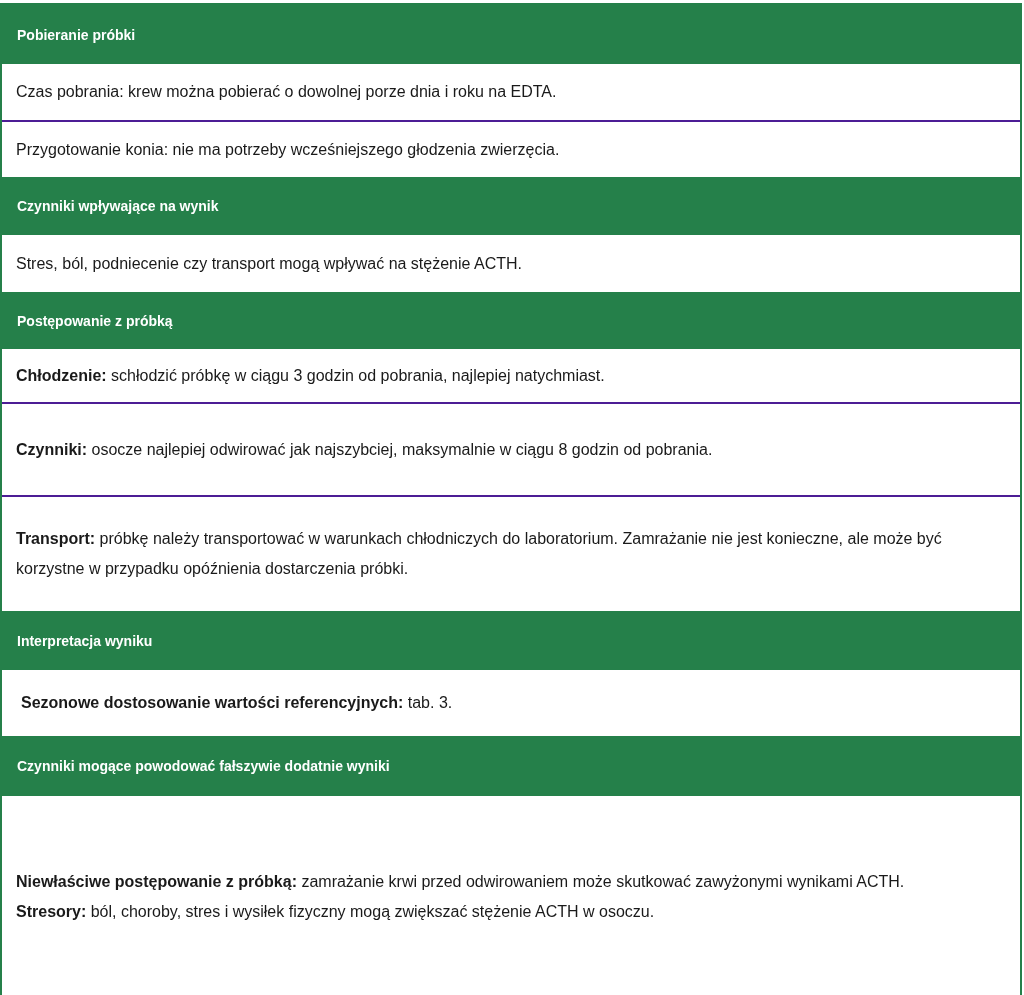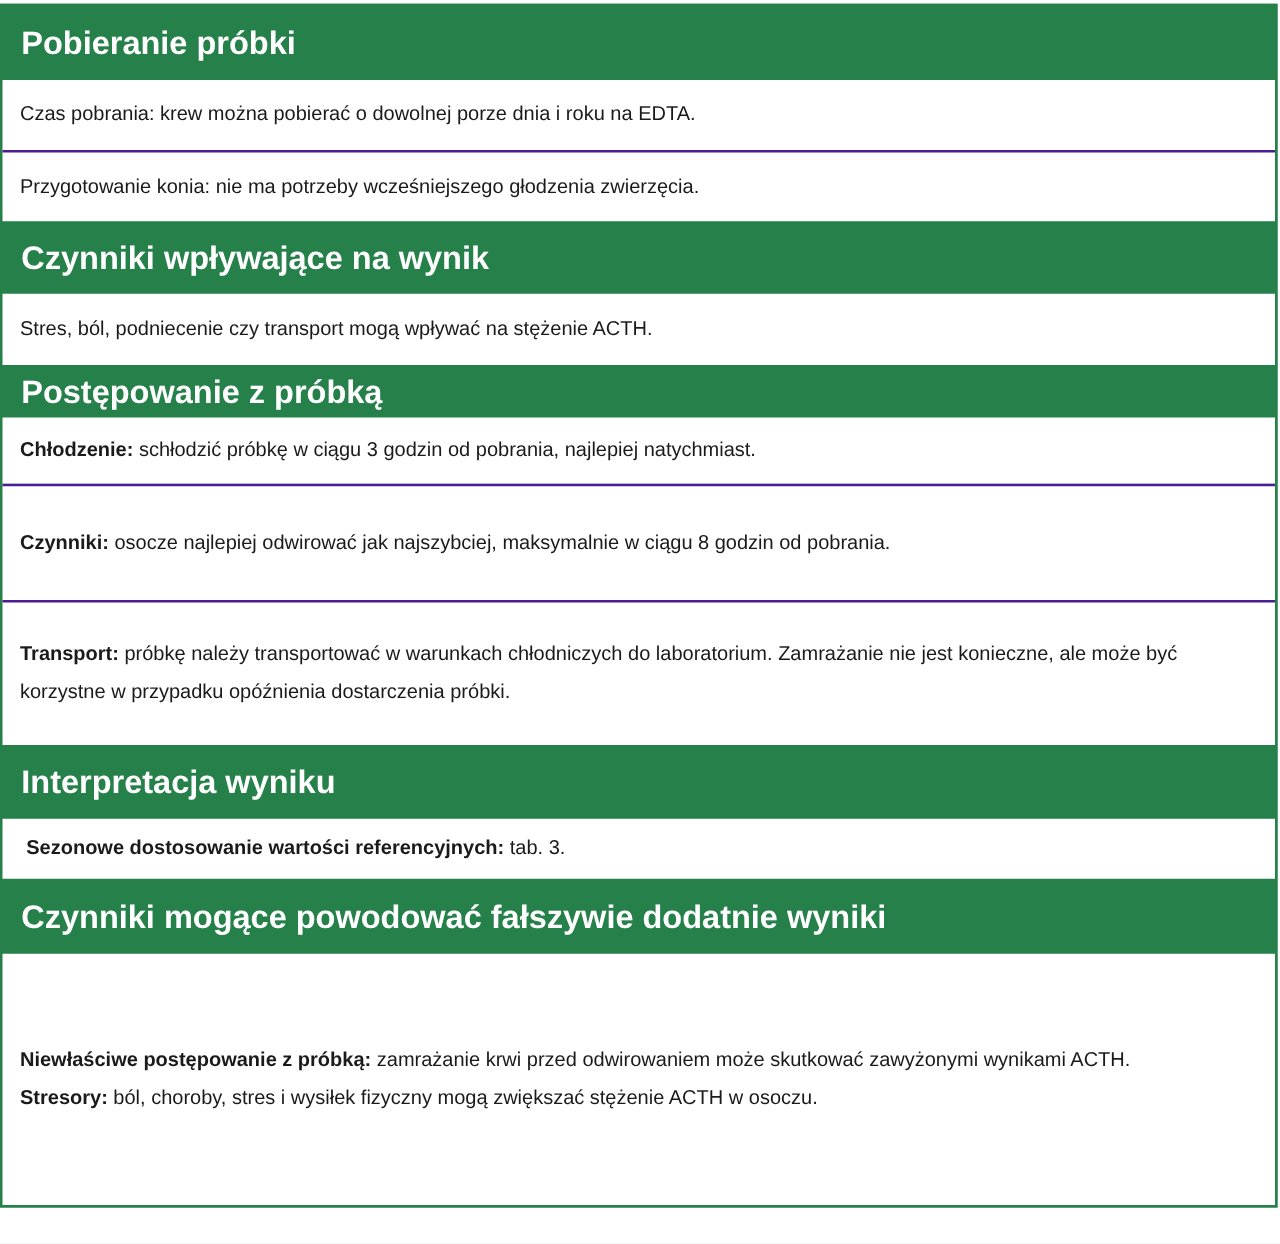--- a/index.html
+++ b/index.html
@@ -2,21 +2,21 @@
 <html><head>
 <meta charset="utf-8">
 <style>
   html, body { margin: 0; padding: 0; background: #ffffff; }
   body { width: 1024px; height: 995px; overflow: hidden; font-family: "Liberation Sans", sans-serif; }
   .table {
     position: absolute; left: 0; top: 3px; width: 1022px;
     background: #25804a; border: 2px solid #25804a; box-sizing: border-box;
   }
   .hdr {
-    color: #ffffff; font-weight: bold; font-size: 26px;
+    color: #ffffff; font-weight: bold; font-size: 14px;
     padding: 0 15px; display: flex; align-items: center; box-sizing: border-box;
   }
   .row {
     background: #ffffff; color: #1a1a1a; font-size: 16px; line-height: 30px;
     padding: 0 14px; box-sizing: border-box; display: flex; flex-direction: column; justify-content: center;
     border-top: 2px solid #2f7d4b;
   }
   .row + .row { border-top: 2px solid #4c1d95; }
   .hdr + .row { border-top: none; }
   .lbl { font-weight: bold; }
@@ -36,37 +36,37 @@
     <span>Przygotowanie konia: nie ma potrzeby wcześniejszego głodzenia zwierzęcia.</span>
   </div>
 
   <div class="hdr" style="height:58px">
     <span>Czynniki wpływające na wynik</span>
   </div>
   <div class="row" style="height:57px">
     <span>Stres, ból, podniecenie czy transport mogą wpływać na stężenie ACTH.</span>
   </div>
 
-  <div class="hdr" style="height:42px">
+  <div class="hdr" style="height:57px">
     <span>Postępowanie z próbką</span>
   </div>
   <div class="row" style="height:53px">
     <div><span class="lbl">Chłodzenie:</span><span> schłodzić próbkę w ciągu 3 godzin od pobrania, najlepiej natychmiast.</span></div>
   </div>
   <div class="row" style="height:93px">
     <div><span class="lbl">Czynniki:</span><span> osocze najlepiej odwirować jak najszybciej, maksymalnie w ciągu 8 godzin od pobrania.</span></div>
   </div>
   <div class="row" style="height:116px">
     <div style="padding-right:60px"><span class="lbl">Transport:</span><span> próbkę należy transportować w warunkach chłodniczych do laboratorium. Zamrażanie nie jest konieczne, ale może być korzystne w przypadku opóźnienia dostarczenia próbki.</span></div>
   </div>
 
   <div class="hdr" style="height:59px">
     <span>Interpretacja wyniku</span>
   </div>
-  <div class="row" style="height:48px; padding-left:19px">
+  <div class="row" style="height:66px; padding-left:19px">
     <div><span class="lbl">Sezonowe dostosowanie wartości referencyjnych:</span><span> tab. 3.</span></div>
   </div>
 
   <div class="hdr" style="height:60px">
     <span>Czynniki mogące powodować fałszywie dodatnie wyniki</span>
   </div>
   <div class="row" style="height:201px; line-height:30px">
     <div><span class="lbl">Niewłaściwe postępowanie z próbką:</span><span> zamrażanie krwi przed odwirowaniem może skutkować zawyżonymi wynikami ACTH.</span></div>
     <div><span class="lbl">Stresory:</span><span> ból, choroby, stres i wysiłek fizyczny mogą zwiększać stężenie ACTH w osoczu.</span></div>
   </div>

